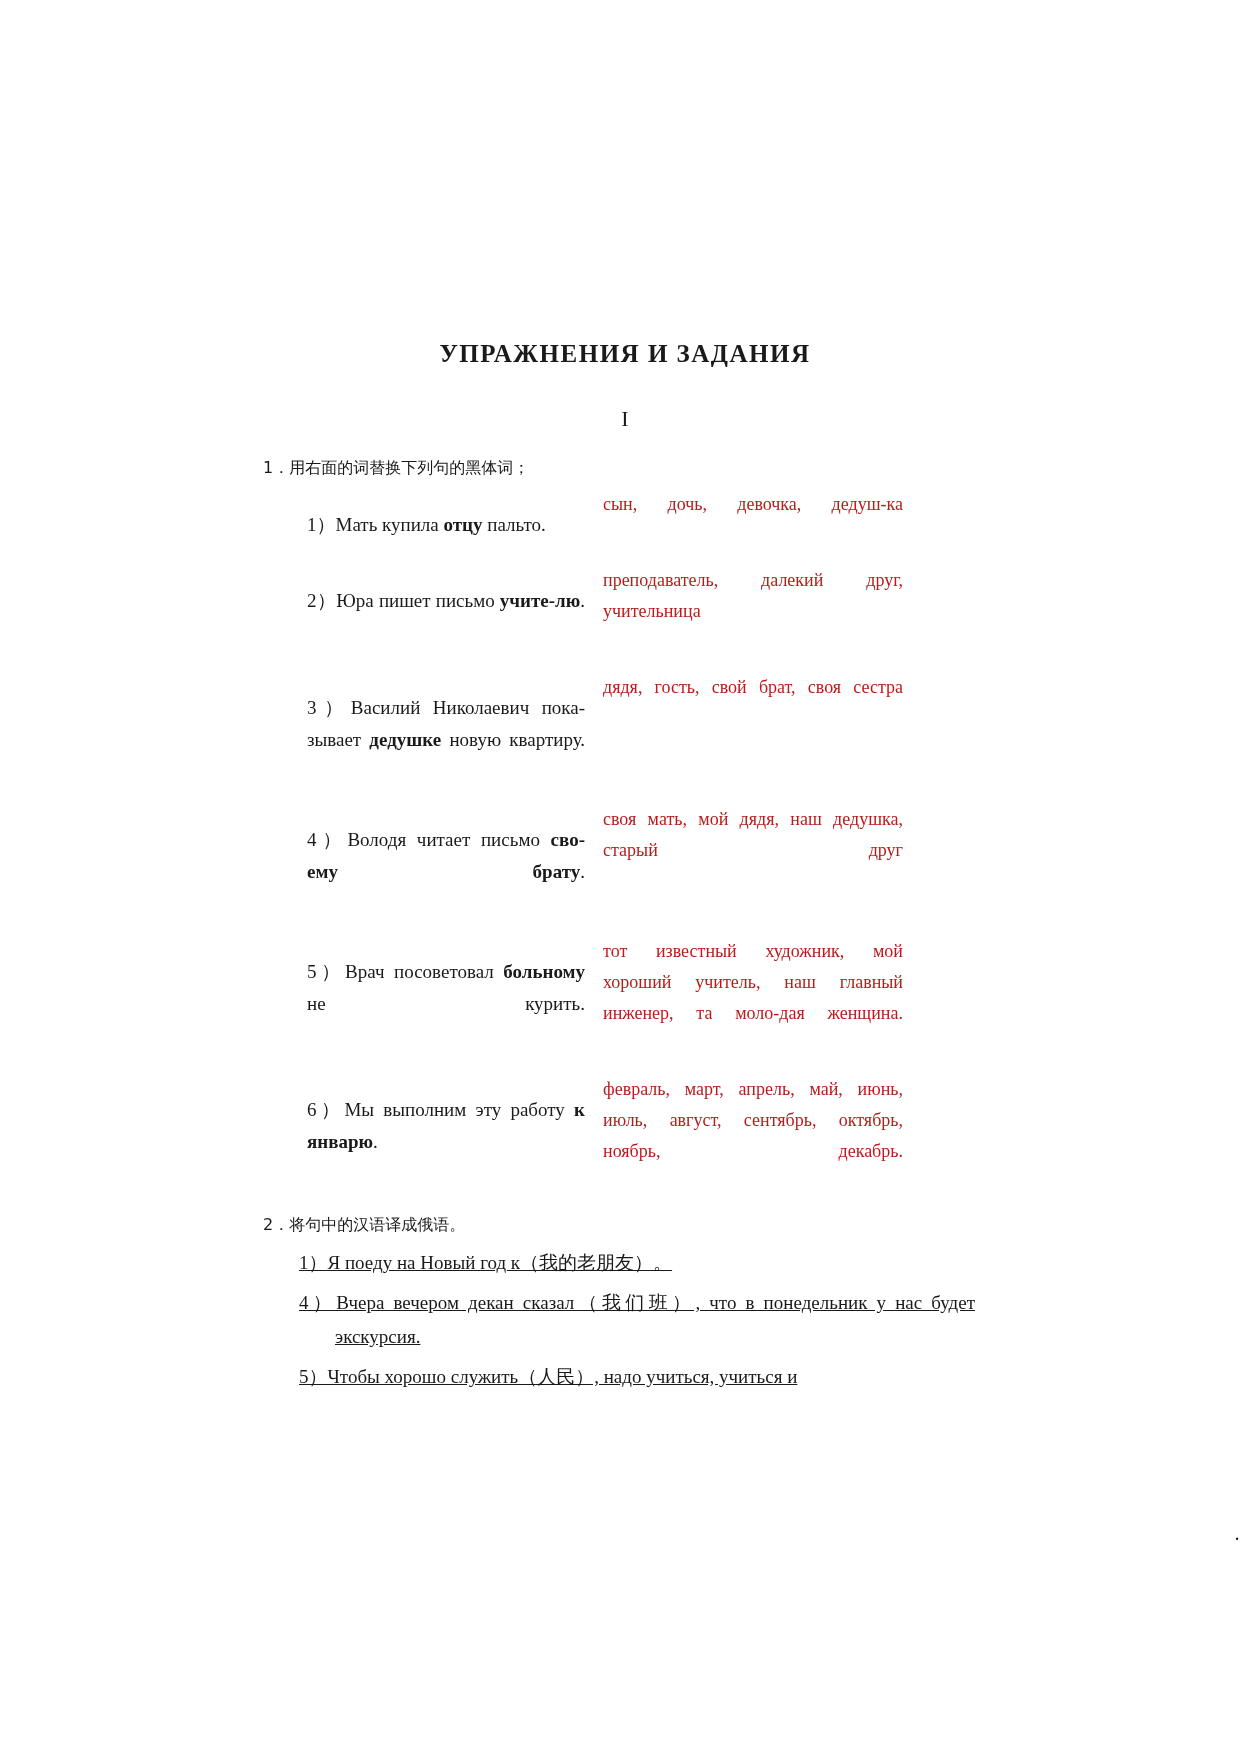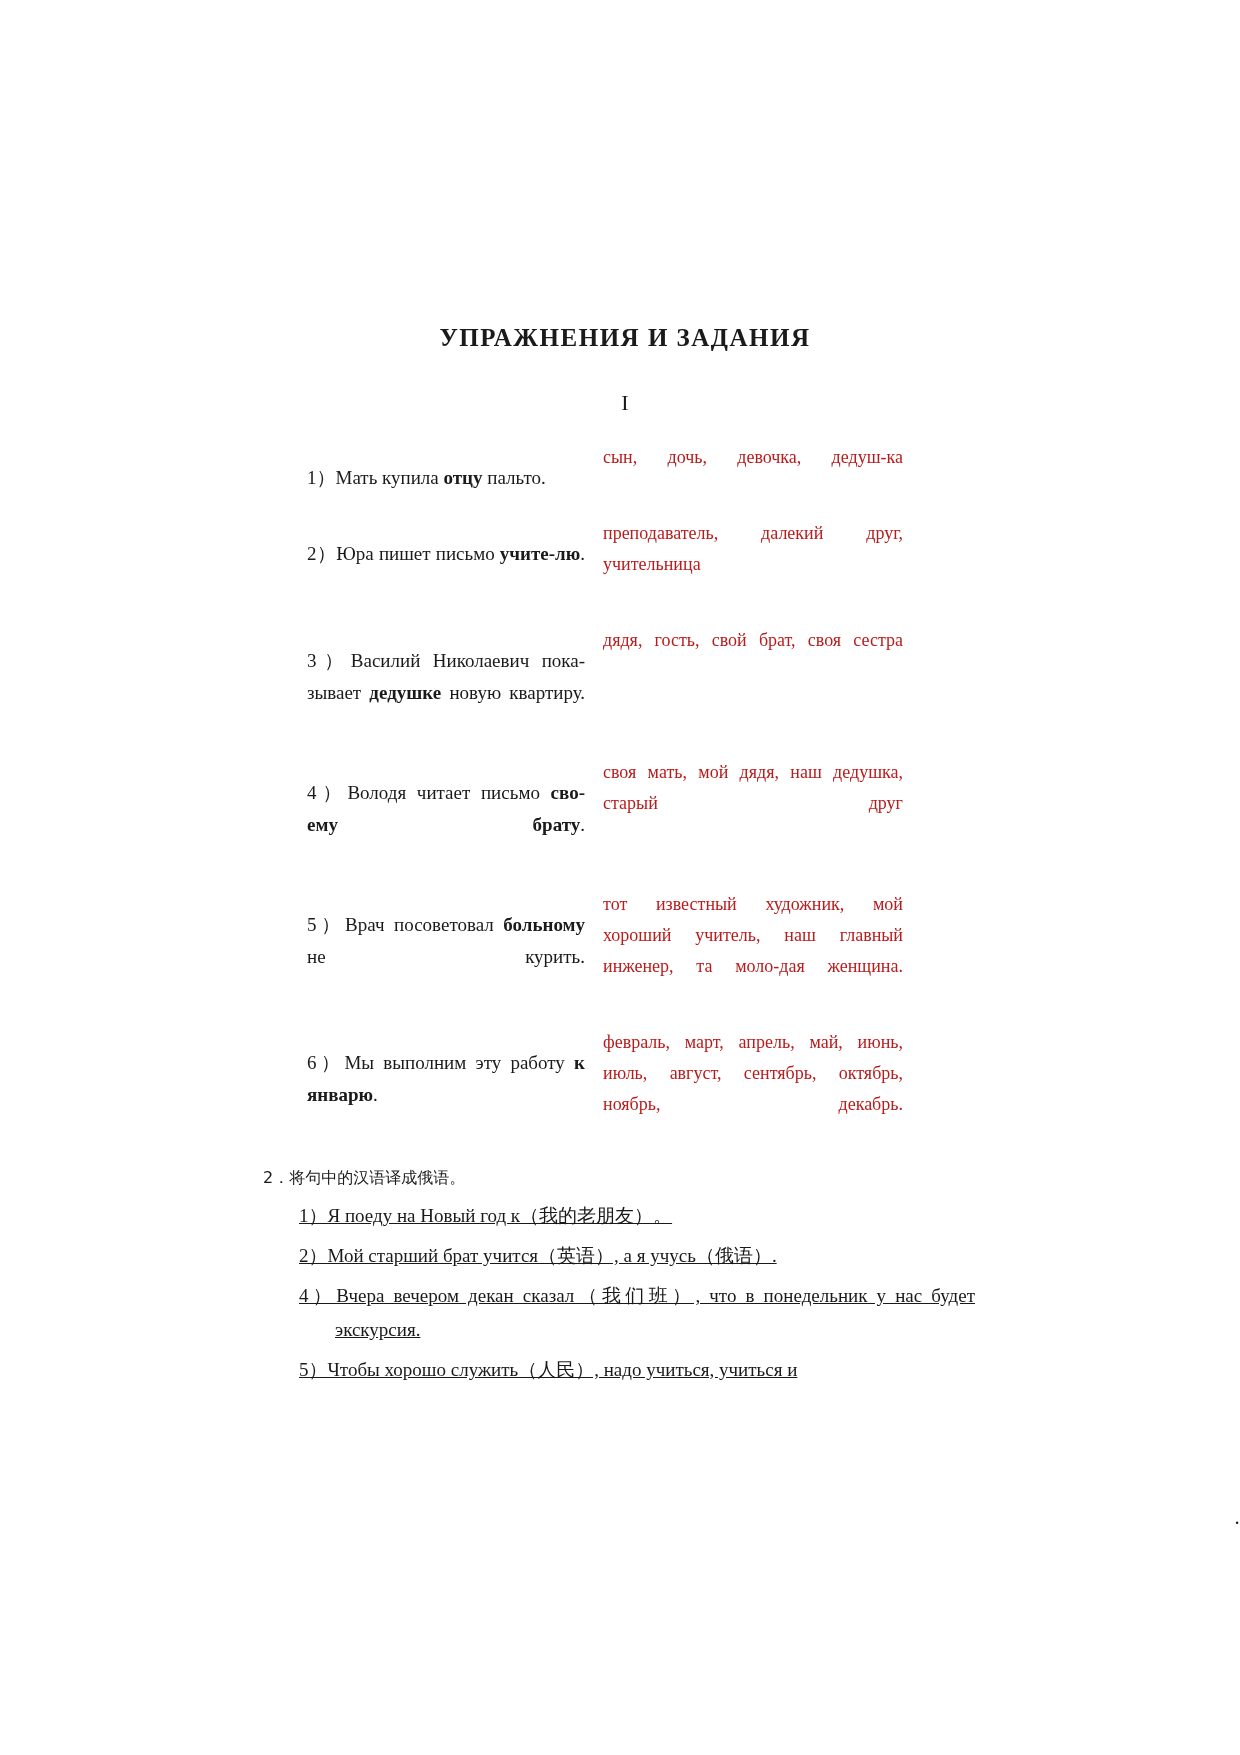--- a/index.html
+++ b/index.html
@@ -18,21 +18,21 @@
   .page {
     position: absolute;
     left: 0;
     top: 0;
     width: 1240px;
     height: 1755px;
   }
   .content {
     position: absolute;
     left: 255px;
-    top: 324px;
+    top: 340px;
     width: 740px;
   }
   .doc-title {
     text-align: center;
     font-size: 25px;
     letter-spacing: 1.5px;
     font-family: "Liberation Serif", serif;
     margin: 0 0 38px 0;
   }
   .section-numeral {
@@ -119,20 +119,21 @@
 </style>
 </head>
 <body>
 
 <div class="page">
   <div class="content">
 
     <h1 class="doc-title">УПРАЖНЕНИЯ И ЗАДАНИЯ</h1>
     <div class="section-numeral">I</div>
 
+    <div class="task-head cjk">1．用右面的词替换下列句的黑体词；</div>
 
     <div>
 
       <div class="ex-row">
         <div class="ex-left"><span class="marker">1）</span><span>Мать купила </span><b>отцу</b><span> пальто.</span></div>
         <div class="ex-right full-just">сын, дочь, девочка, дедуш-ка</div>
       </div>
 
       <div class="ex-row">
         <div class="ex-left full-just"><span class="marker">2）</span><span>Юра пишет письмо </span><b>учите-лю</b><span>.</span></div>
@@ -158,21 +159,20 @@
         <div class="ex-left full-just"><span class="marker">6）</span><span>Мы выполним эту работу </span><b>к январю</b><span>.</span></div>
         <div class="ex-right full-just">февраль, март, апрель, май, июнь, июль, август, сентябрь, октябрь, ноябрь, декабрь.</div>
       </div>
 
     </div>
 
     <div class="task-head task2-head cjk">2．将句中的汉语译成俄语。</div>
 
     <ul class="sent-list">
       <li>1）Я поеду на Новый год к（我的老朋友）。</li>
-      <li>2）Мой старший брат учится（英语）, а я учусь（俄语）.</li>
       <li>4）Вчера вечером декан сказал（我们班）, что в понедельник у нас будет экскурсия.</li>
       <li>5）Чтобы хорошо служить（人民）, надо учиться, учиться и</li>
     </ul>
 
     <div class="page-number">· 17 ·</div>
 
   </div>
 </div>
 
 </body></html>

